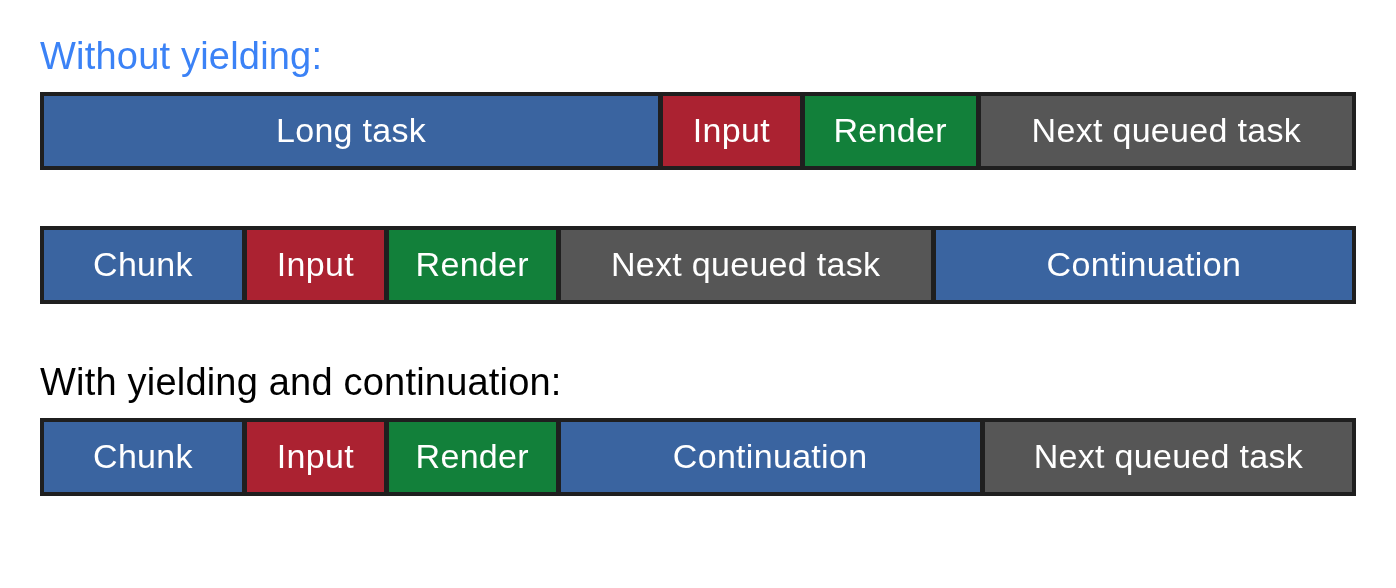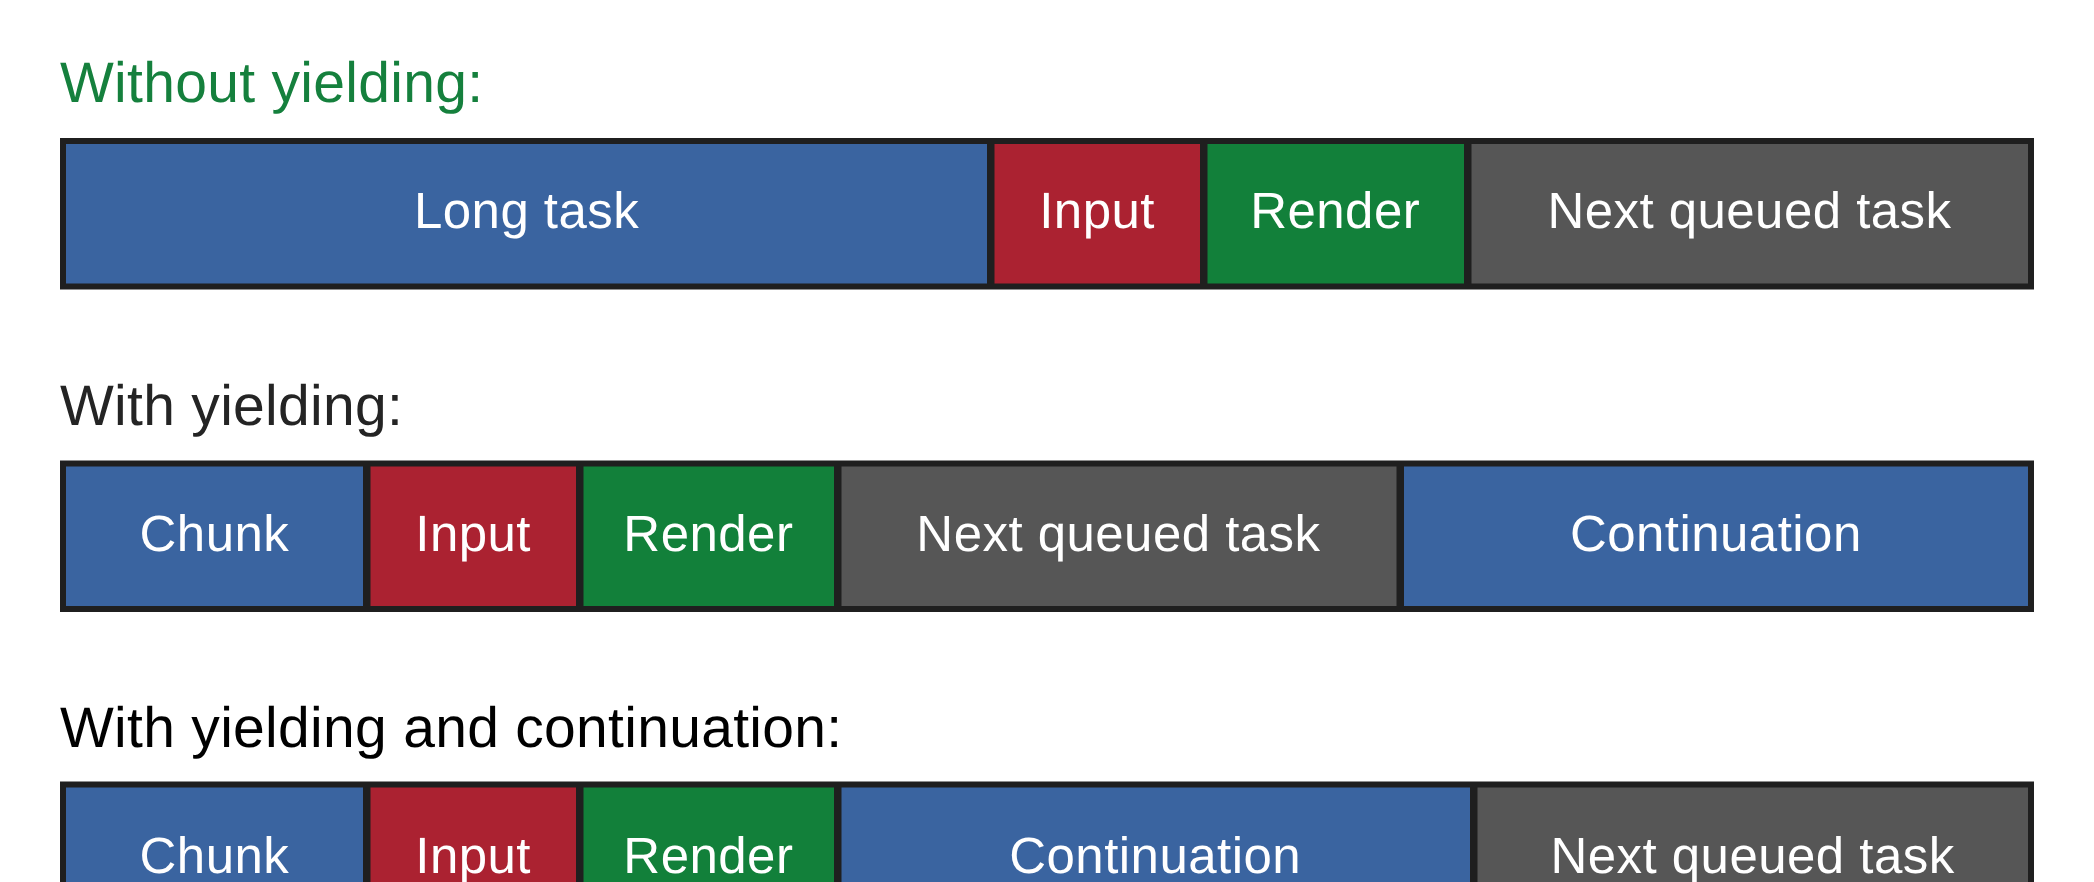--- a/index.html
+++ b/index.html
@@ -23,21 +23,21 @@
   .row-title {
     font-size: 38px;
     line-height: 1.18;
     letter-spacing: 0.2px;
     margin: 0 0 13px 0;
     white-space: nowrap;
   }
   .task-bar {
     display: flex;
     width: 1316px;
-    height: 101px;
+    height: 78px;
     box-sizing: border-box;
     padding: 4px;
     gap: 5px;
   }
   .task-segment {
     flex-basis: 0;
     min-width: 0;
     display: flex;
     align-items: center;
     justify-content: center;
@@ -49,38 +49,37 @@
     letter-spacing: 0.3px;
     white-space: nowrap;
     padding-bottom: 2px;
   }
 </style>
 </head>
 <body>
 
 <div class="figure" id="figure-root" style="background: rgb(255, 255, 255);">
     <div class="row">
-      <div class="row-title" style="color: #15803d;">Without yielding:</div>
+      <div class="row-title" style="color: #3b82f6;">Without yielding:</div>
       <div class="task-bar" style="background: rgb(31, 31, 31);">
         <div class="task-segment" style="background: rgb(58, 100, 160); flex-grow: 625;">
           <span class="segment-label" style="color: rgb(255, 255, 255);">Long task</span>
         </div>
         <div class="task-segment" style="background: rgb(171, 34, 49); flex-grow: 139;">
           <span class="segment-label" style="color: rgb(255, 255, 255);">Input</span>
         </div>
         <div class="task-segment" style="background: rgb(18, 128, 58); flex-grow: 174;">
           <span class="segment-label" style="color: rgb(255, 255, 255);">Render</span>
         </div>
         <div class="task-segment" style="background: rgb(86, 86, 86); flex-grow: 378;">
           <span class="segment-label" style="color: rgb(255, 255, 255);">Next queued task</span>
         </div>
       </div>
     </div>
     <div class="row">
-      <div class="row-title" style="color: rgb(36, 36, 36);">With yielding:</div>
       <div class="task-bar" style="background: rgb(31, 31, 31);">
         <div class="task-segment" style="background: rgb(58, 100, 160); flex-grow: 202;">
           <span class="segment-label" style="color: rgb(255, 255, 255);">Chunk</span>
         </div>
         <div class="task-segment" style="background: rgb(171, 34, 49); flex-grow: 140;">
           <span class="segment-label" style="color: rgb(255, 255, 255);">Input</span>
         </div>
         <div class="task-segment" style="background: rgb(18, 128, 58); flex-grow: 170;">
           <span class="segment-label" style="color: rgb(255, 255, 255);">Render</span>
         </div>

